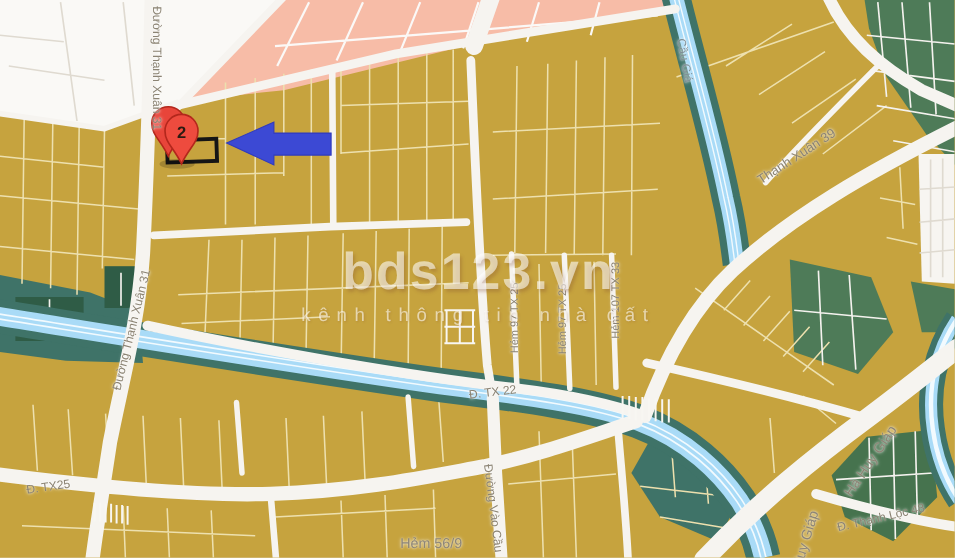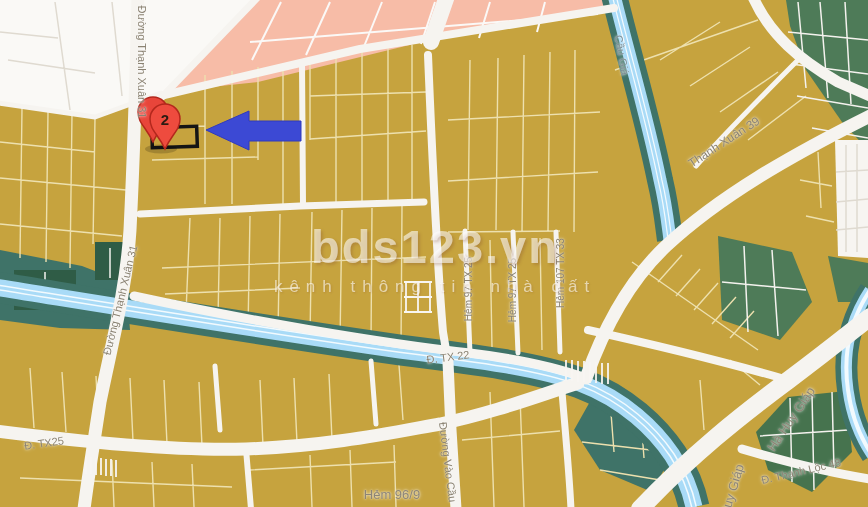--- a/index.html
+++ b/index.html
@@ -131,21 +131,21 @@
       <path d="M0,0 C-7,-15 -15,-19 -15,-30 A15,15 0 1 1 15,-30 C15,-19 7,-15 0,0 Z" fill="#EE4B3E" stroke="#B3271C" stroke-width="1.5"></path>
       <text x="0" y="-24" text-anchor="middle" font-size="15" font-weight="bold" fill="#2b1b12" font-family="Liberation Sans, sans-serif">2</text>
     </g>
   </g>
 </svg>
 
   <div class="lbl" style="left:142px;top:62px;--r:90deg">Đường Thạnh Xuân 31</div>
   <div class="lbl" style="left:120px;top:300px;--r:-76deg">Đường Thạnh Xuân 31</div>
   <div class="lbl" style="left:44px;top:443px;--r:-8deg">Đ. TX25</div>
   <div class="lbl" style="left:448px;top:357px;--r:-7deg">Đ. TX 22</div>
-  <div class="lbl big" style="left:392px;top:494px">Hẻm 96/9</div>
+  <div class="lbl big" style="left:392px;top:494px">Hẻm 56/9</div>
   <div class="lbl" style="left:468px;top:289px;--r:-90deg;font-size:10px">Hẻm 97 TX 25</div>
   <div class="lbl" style="left:512px;top:290px;--r:-90deg;font-size:10px">Hẻm 97 TX 25</div>
   <div class="lbl" style="left:560px;top:273px;--r:-90deg;font-size:10px">Hẻm 107 TX 33</div>
   <div class="lbl" style="left:724px;top:142px;--r:-33deg;font-size:12px">Thạnh Xuân 39</div>
   <div class="lbl big" style="left:791px;top:419px;--r:-56deg">Hà Huy Giáp</div>
   <div class="lbl big" style="left:729px;top:500px;--r:-73deg">Hà Huy Giáp</div>
   <div class="lbl" style="left:801px;top:471px;--r:-13deg">Đ. Thạnh Lộc 48</div>
   <div class="lbl" style="left:448px;top:462px;--r:83deg">Đường Vào Cầu</div>
   <div class="lbl canal" style="left:622px;top:55px;--r:80deg">Cầu Giá</div>
 

